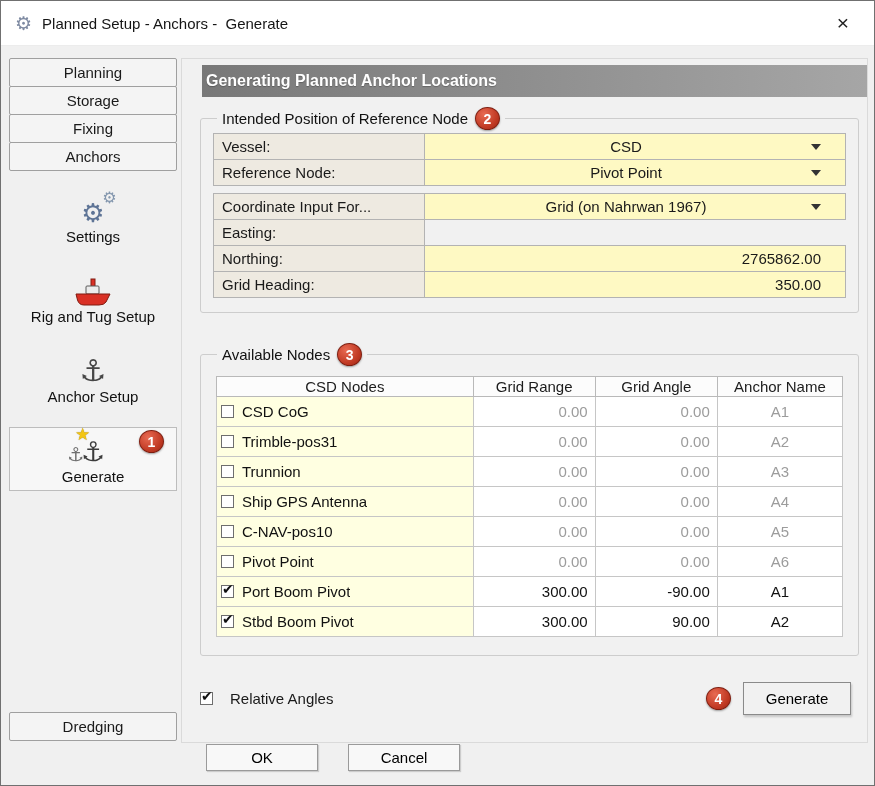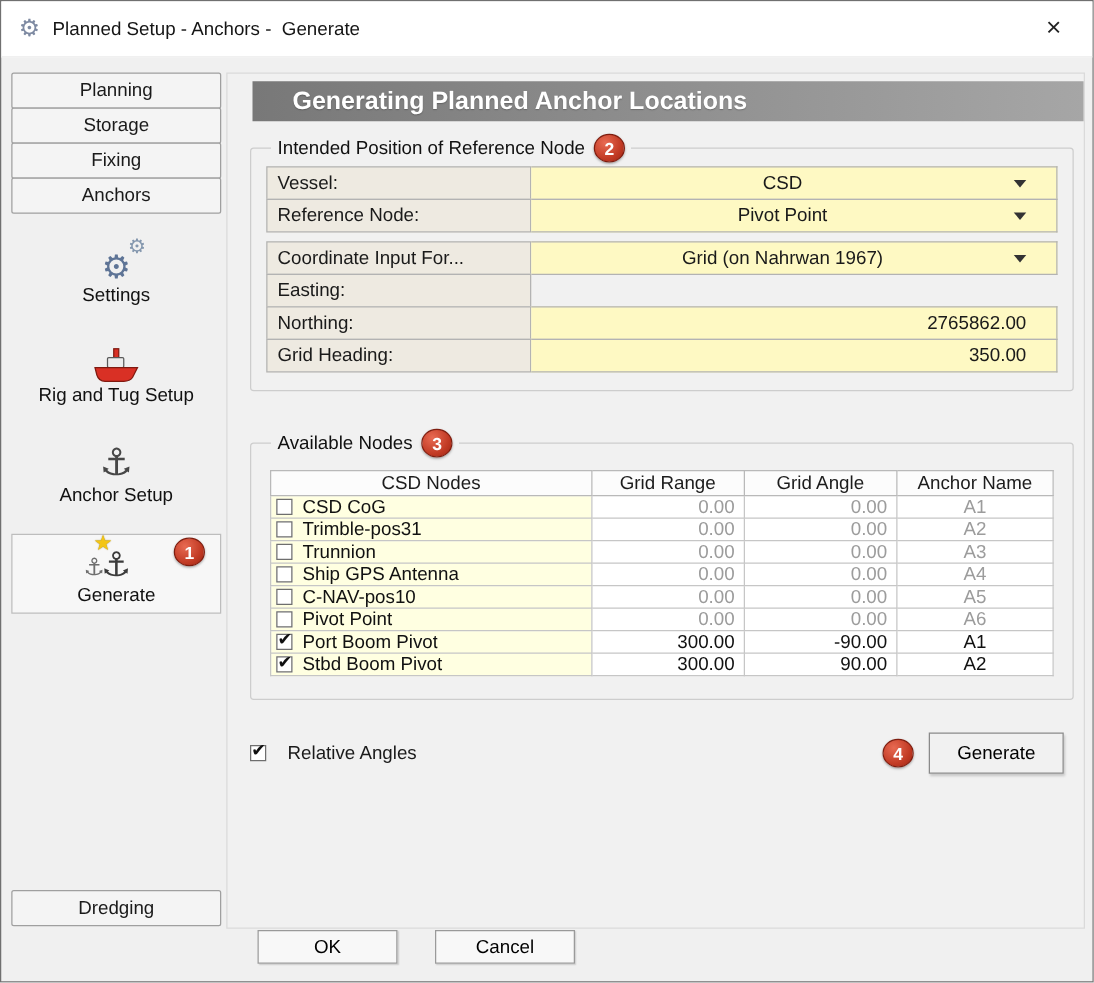--- a/index.html
+++ b/index.html
@@ -59,23 +59,23 @@
     box-shadow:0 1px 2px rgba(0,0,0,.35);
   }
   .nav-badge { position:absolute; right:12px; top:2px; }
 
   
   .main {
     position:absolute; left:180px; top:57px; width:687px; height:685px;
     background:#f1f1f1; border:1px solid #dadada; overflow:hidden;
   }
   .main-header {
-    height:32px; margin:6px 0 0 20px; padding-left:32px;
+    height:32px; margin:6px 0 0 20px; padding-left:4px;
     background:linear-gradient(90deg, var(--header_dark,#787878), var(--header_light,#a6a6a6));
-    color:#fff; font-size:20px; font-weight:bold; line-height:32px;
+    color:#fff; font-size:16px; font-weight:bold; line-height:32px;
     text-shadow:0 1px 1px rgba(0,0,0,.25); white-space:nowrap;
   }
   fieldset {
     border:1px solid #cdcdcd; border-radius:3px;
     margin:10px 8px 0 18px; padding:0 12px 14px;
     background:transparent;
   }
   fieldset.nodes { margin-top:30px; padding-bottom:18px; }
   legend {
     display:flex; align-items:center; gap:7px;
@@ -103,21 +103,21 @@
 
   
   table.nodes-table {
     border-collapse:collapse; table-layout:fixed;
     width:calc(100% - 6px); margin:10px 0 0 3px; background:#fff;
   }
   .nodes-table th {
     border:1px solid #b9b9b9; background:#fcfcfc; font-weight:400;
     height:16px; font-size:15px; color:#1c1c1c;
   }
-  .nodes-table td { border:1px solid #c6c6c6; height:18px; padding:0 7px; }
+  .nodes-table td { border:1px solid #c6c6c6; height:30px; padding:0 7px; }
   td.name-cell { background:var(--row_yellow,#ffffe1); padding:0 4px; }
   .cellflex { display:flex; align-items:center; }
   .cbx {
     position:relative; width:13px; height:13px; flex:none;
     background:#fff; border:1px solid #6e6e6e; margin-right:8px; display:inline-block;
   }
   tr.checked .cbx::after, .cbx.checked::after {
     content:"\2714"; position:absolute; top:-5px; left:0;
     font-size:14px; font-weight:bold; color:#101010;
   }

